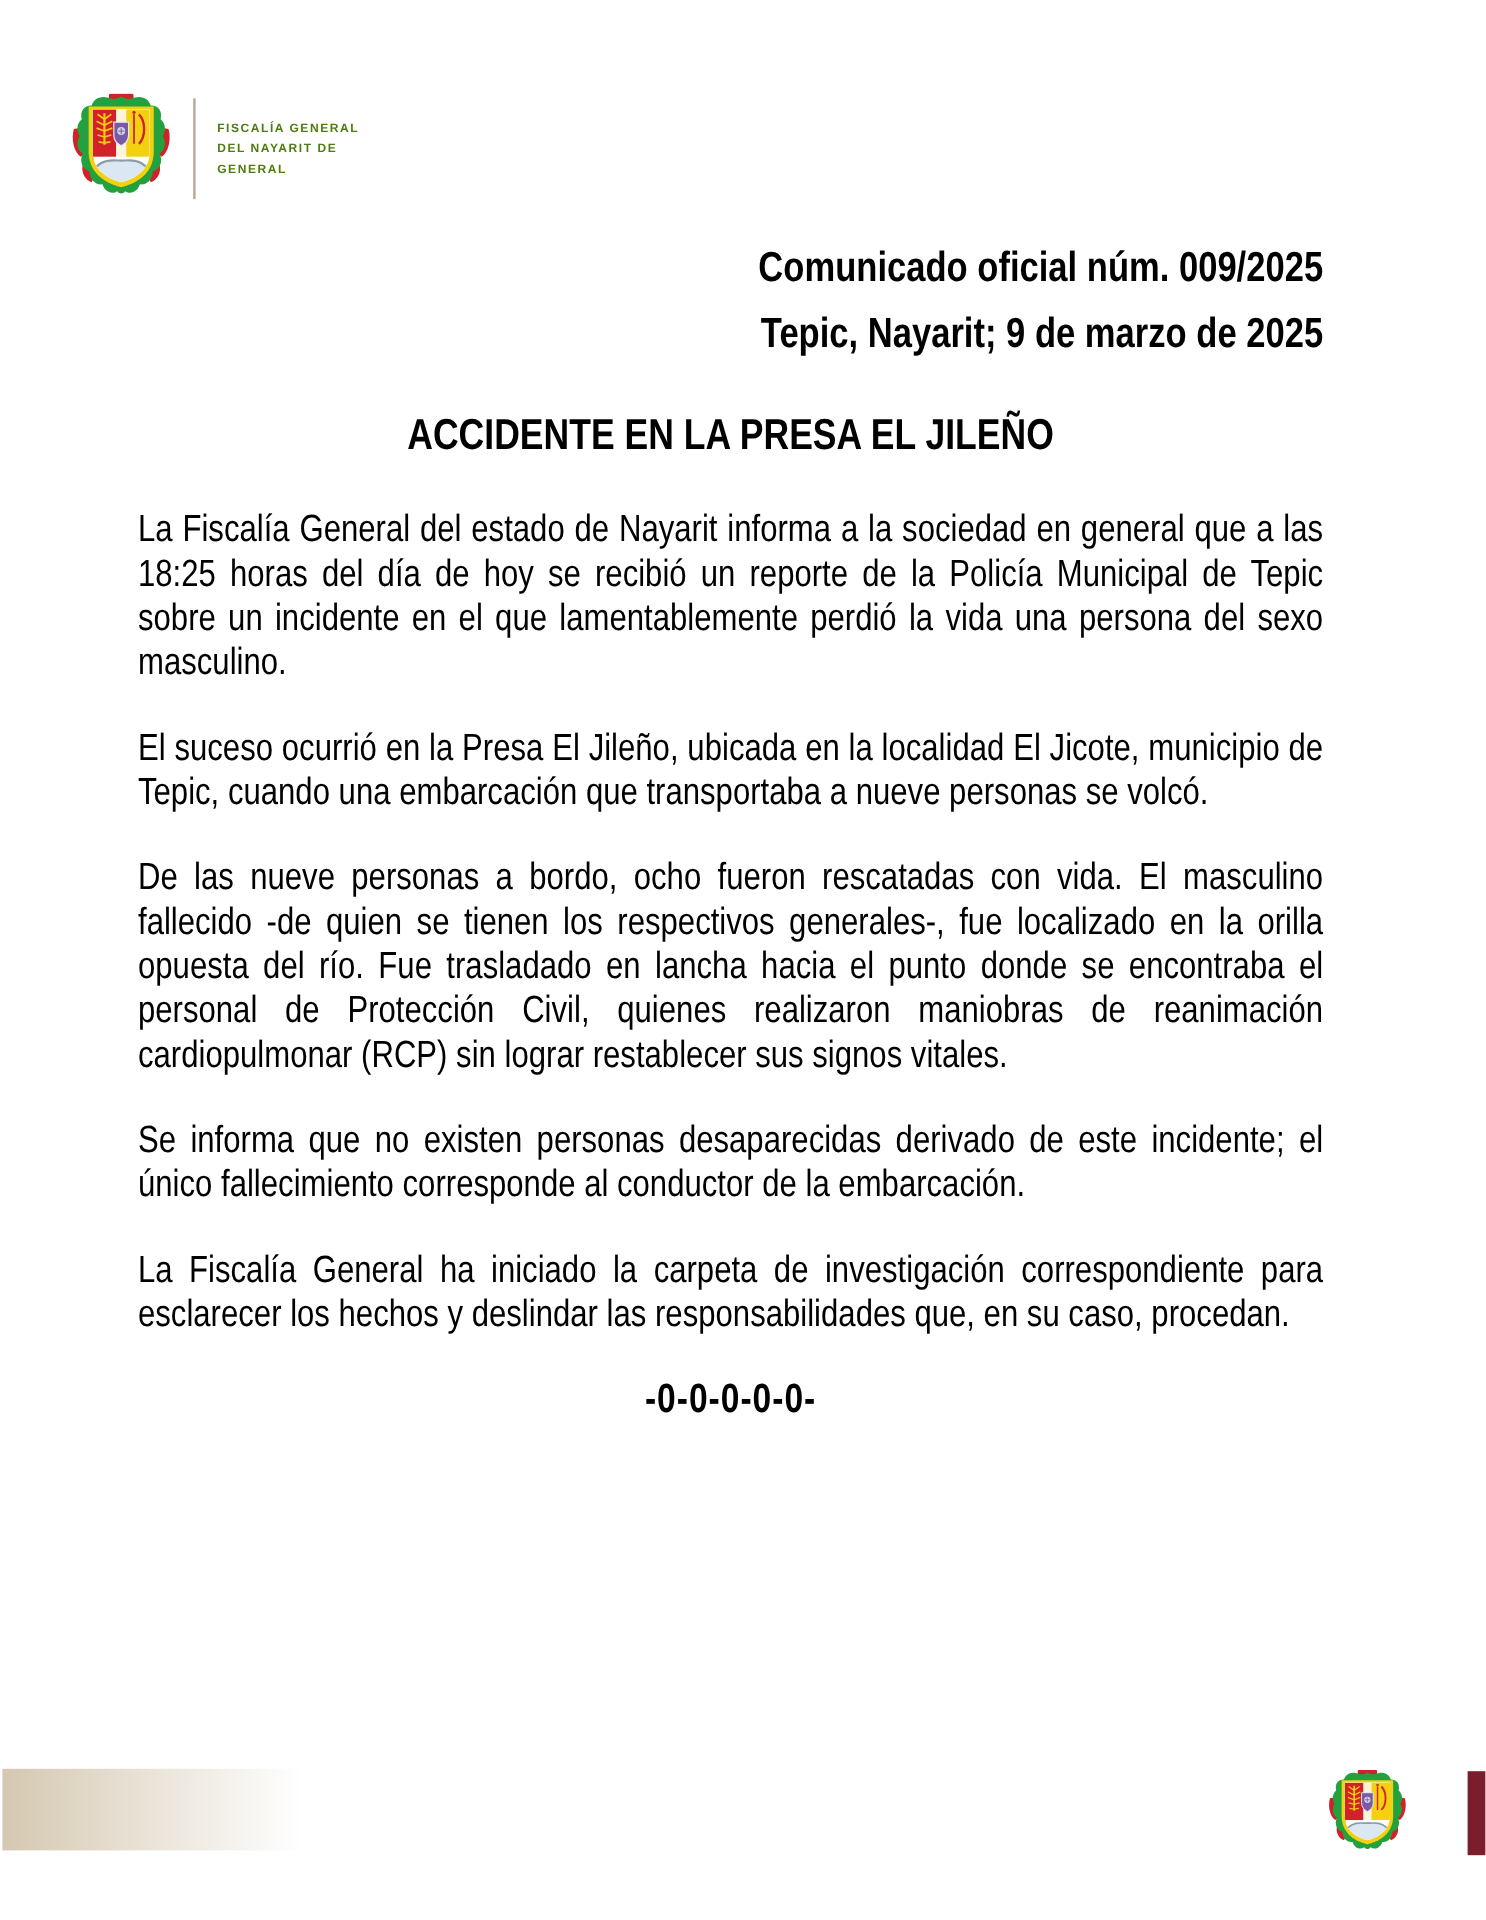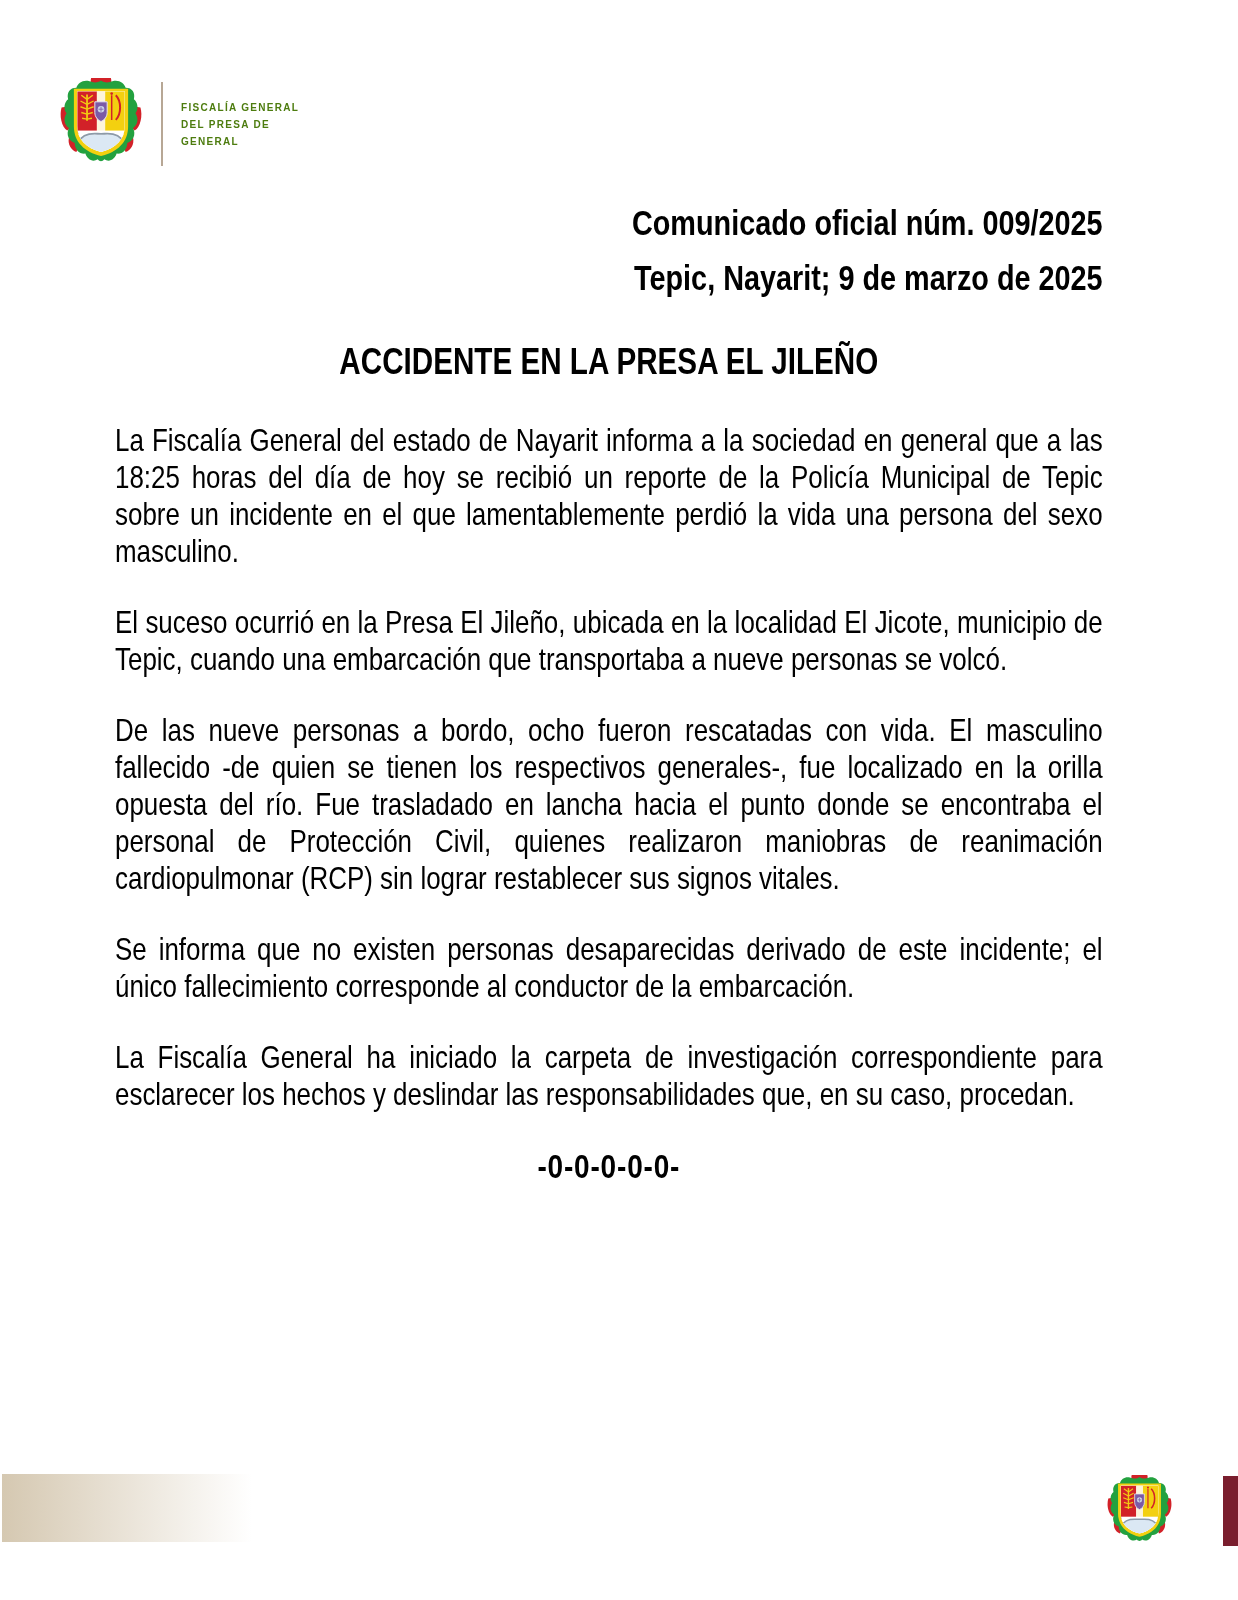--- a/index.html
+++ b/index.html
@@ -116,21 +116,21 @@
 
 <div>
 
   <header class="brand">
     <svg class="crest-top">
         <use href="#crest-symbol"></use>
       </svg>
     <div class="brand-divider"></div>
     <div class="brand-text">
       <div>FISCALÍA GENERAL</div>
-      <div>DEL PRESA DE</div>
+      <div>DEL NAYARIT DE</div>
       <div>GENERAL</div>
     </div>
   </header>
 
   <main class="content">
     <div class="doc-title">Comunicado oficial núm. 009/2025</div>
     <div class="doc-title second">Tepic, Nayarit; 9 de marzo de 2025</div>
     <h1 class="doc-heading">ACCIDENTE EN LA PRESA EL JILEÑO</h1>
     <p class="para first">La Fiscalía General del estado de Nayarit informa a la sociedad en general que a las 18:25 horas del día de hoy se recibió un reporte de la Policía Municipal de Tepic sobre un incidente en el que lamentablemente perdió la vida una persona del sexo masculino.</p>
     <p class="para">El suceso ocurrió en la Presa El Jileño, ubicada en la localidad El Jicote, municipio de Tepic, cuando una embarcación que transportaba a nueve personas se volcó.</p>

